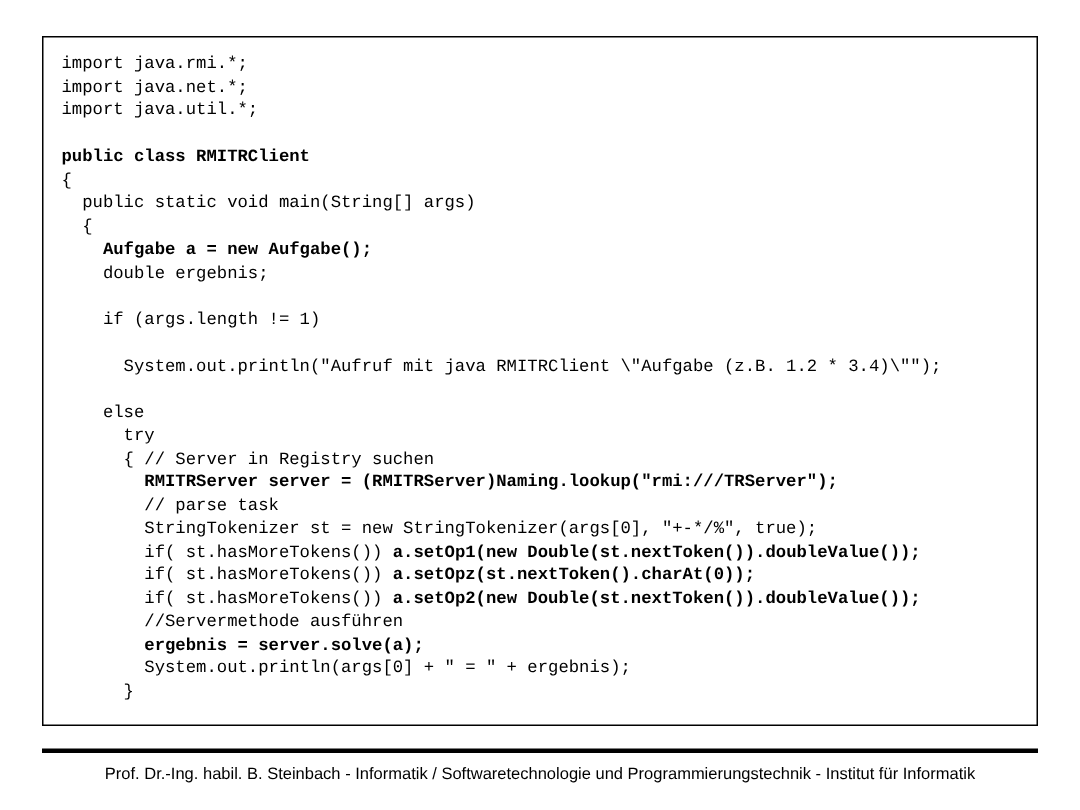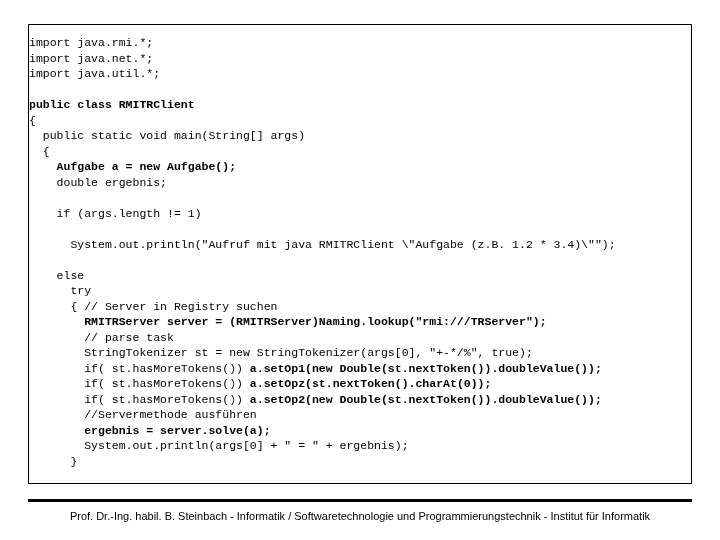--- a/index.html
+++ b/index.html
@@ -18,21 +18,21 @@
   }
   .title-row {
     text-align: center;
     font-size: 19px;
     padding: 6px 0 5px 0;
     border-bottom: 3px solid #000;
   }
   .code-box {
     margin-top: 14px;
     border: 1px solid #000;
-    padding: 10px 12px 14px 0;
+    padding: 10px 12px 14px 12px;
     font-family: "Courier New", Courier, monospace;
     font-size: 11.5px;
     line-height: 1.35;
     white-space: pre;
   }
   .code-box b { font-weight: bold; }
   .footer-wrap {
     position: absolute;
     left: 28px;
     right: 28px;

